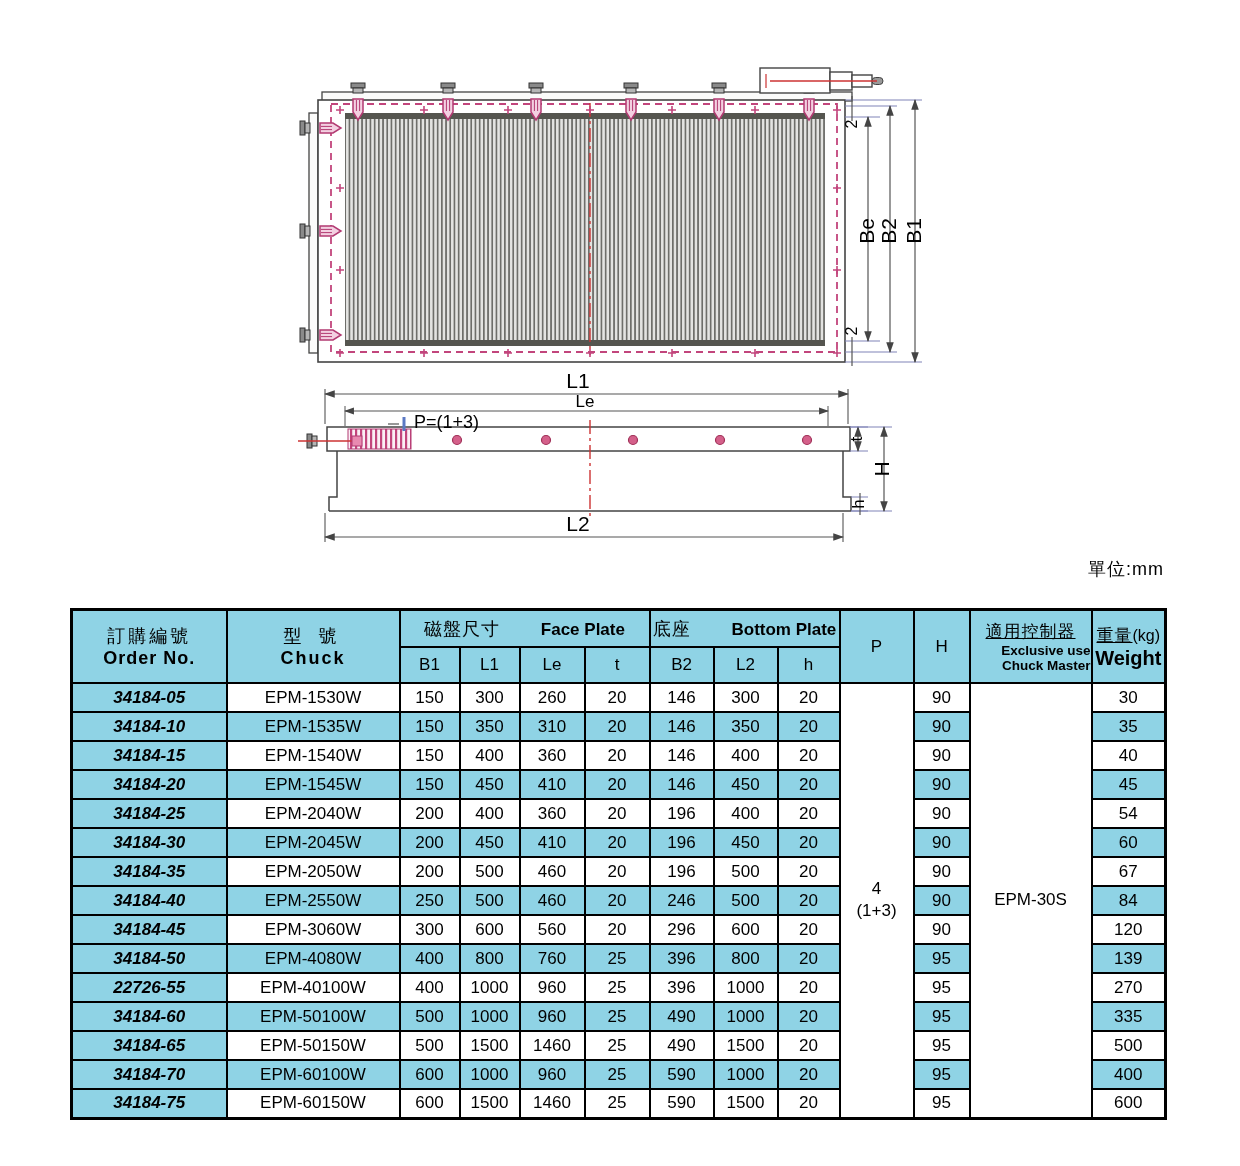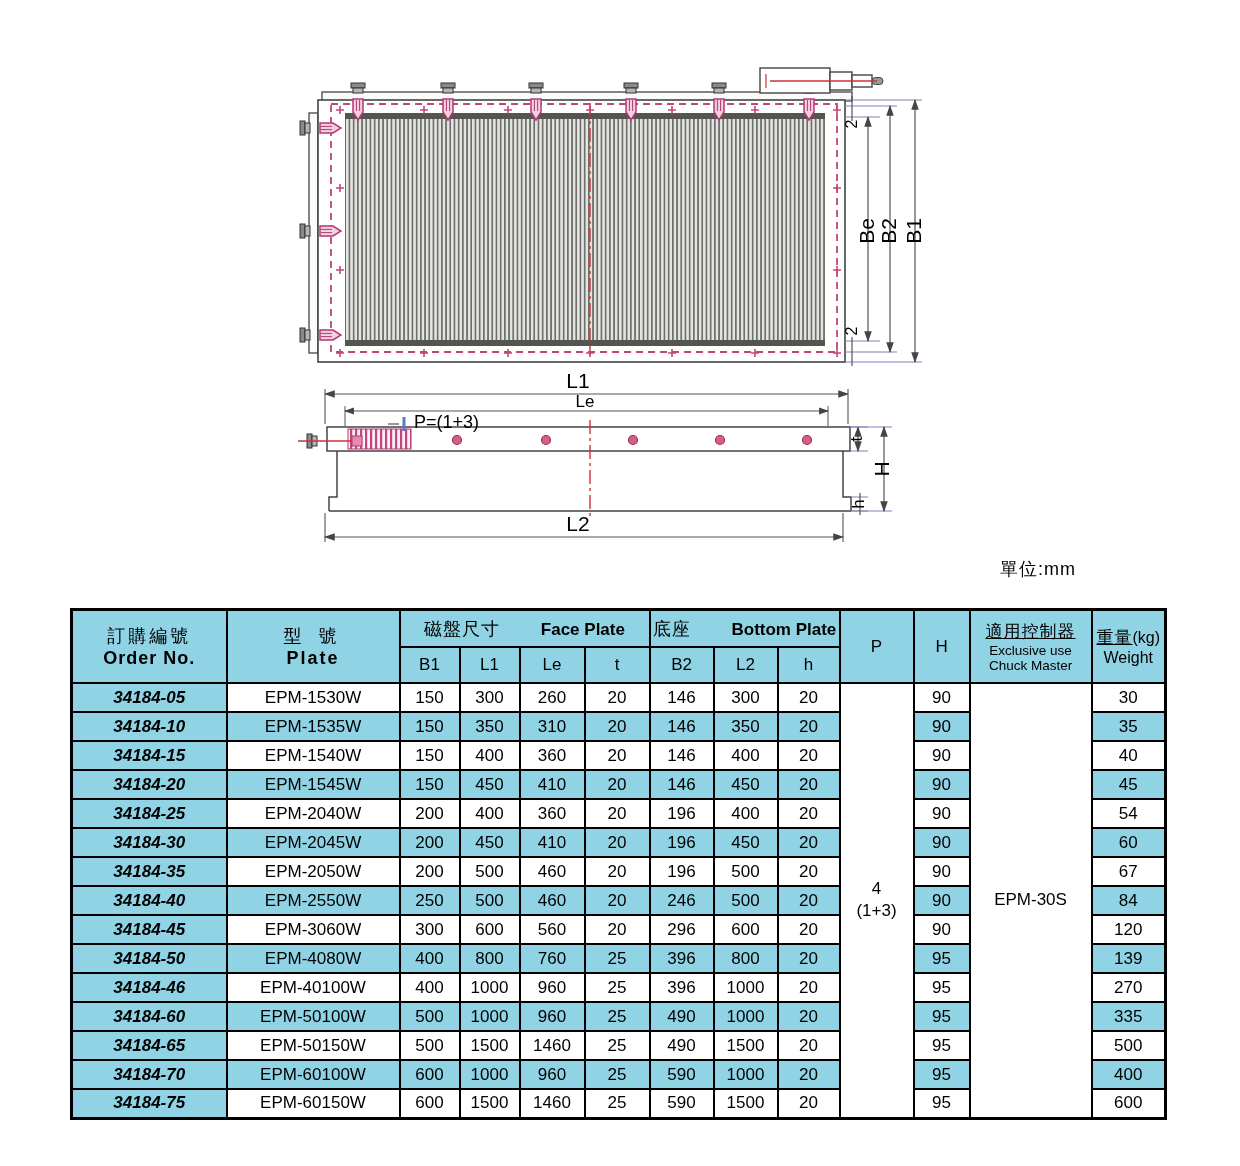--- a/index.html
+++ b/index.html
@@ -1,34 +1,34 @@
 <!DOCTYPE html>
 <html style="--hl: #8fd3e5;"><head>
 <meta charset="utf-8">
 <style>
   html,body{margin:0;padding:0;background:#fff;}
   .page{position:relative;width:1240px;height:1166px;background:#fff;overflow:hidden;
         font-family:"Liberation Sans","DejaVu Sans",sans-serif;color:#000;}
   .diagram{position:absolute;left:0;top:0;}
-  .unit-note{position:absolute;left:1000px;top:557px;width:164px;text-align:left;
+  .unit-note{position:absolute;left:1000px;top:557px;width:164px;text-align:right;
              font-size:18px;letter-spacing:1px;}
   table.spec{position:absolute;left:70px;top:608px;width:1094px;border-collapse:collapse;
              table-layout:fixed;border:3px solid #000;}
   table.spec th,table.spec td{border:2px solid #000;text-align:center;vertical-align:middle;
              padding:0;font-size:17px;overflow:hidden;}
   table.spec th{background:var(--hl,#8fd3e5);font-weight:normal;}
   .hdr-zh{font-size:18px;letter-spacing:3px;}
   .hdr-en{font-size:18px;font-weight:bold;letter-spacing:1px;}
   .hdr-group .en{font-weight:bold;margin-left:36px;}
   th.sub{font-weight:bold;font-size:18px;height:34px;}
   th.big{font-weight:bold;font-size:20px;}
   .chuck-zh{font-size:17px;letter-spacing:1px;text-decoration:underline;}
-  .chuck-en{font-size:13.5px;font-weight:normal;line-height:15px;}
+  .chuck-en{font-size:13.5px;font-weight:bold;line-height:15px;text-align:right;}
   .wkg{font-size:16px;}
-  .w-en{font-weight:normal;font-size:16px;}
+  .w-en{font-weight:bold;font-size:20px;}
   tr.body{height:29px;}
   td.order{background:var(--hl,#8fd3e5);font-style:italic;font-weight:bold;}
   tr.alt td.sh{background:var(--hl,#8fd3e5);}
   td.merged{background:#fff;font-size:18px;}
   td.merged .pline{line-height:22px;font-size:17px;}
   th.gh{height:35px;}
 </style>
 </head>
 <body>
 <div class="page">
@@ -219,21 +219,21 @@
         <col style="width:74px">
   </colgroup>
   <thead>
     <tr>
       <th rowspan="2" class="gh">
         <div class="hdr-zh">訂購編號</div>
         <div class="hdr-en">Order No.</div>
       </th>
       <th rowspan="2">
         <div class="hdr-zh" style="letter-spacing:6px">型 號</div>
-        <div class="hdr-en" style="letter-spacing:2px">Plate</div>
+        <div class="hdr-en" style="letter-spacing:2px">Chuck</div>
       </th>
       <th colspan="4" class="hdr-group gh">
         <span class="hdr-zh" style="letter-spacing:1px">磁盤尺寸</span>
         <span class="en">Face Plate</span>
       </th>
       <th colspan="3" class="hdr-group">
         <span class="hdr-zh" style="letter-spacing:1px">底座</span>
         <span class="en">Bottom Plate</span>
       </th>
       <th rowspan="2" class="big">P</th>
@@ -388,21 +388,21 @@
           <td class="sh">800</td>
           <td class="sh">760</td>
           <td class="sh">25</td>
           <td class="sh">396</td>
           <td class="sh">800</td>
           <td class="sh">20</td>
           <td class="sh">95</td>
           <td class="sh">139</td>
         </tr>
         <tr class="body">
-          <td class="order">34184-46</td>
+          <td class="order">22726-55</td>
           <td class="sh">EPM-40100W</td>
           <td class="sh">400</td>
           <td class="sh">1000</td>
           <td class="sh">960</td>
           <td class="sh">25</td>
           <td class="sh">396</td>
           <td class="sh">1000</td>
           <td class="sh">20</td>
           <td class="sh">95</td>
           <td class="sh">270</td>

